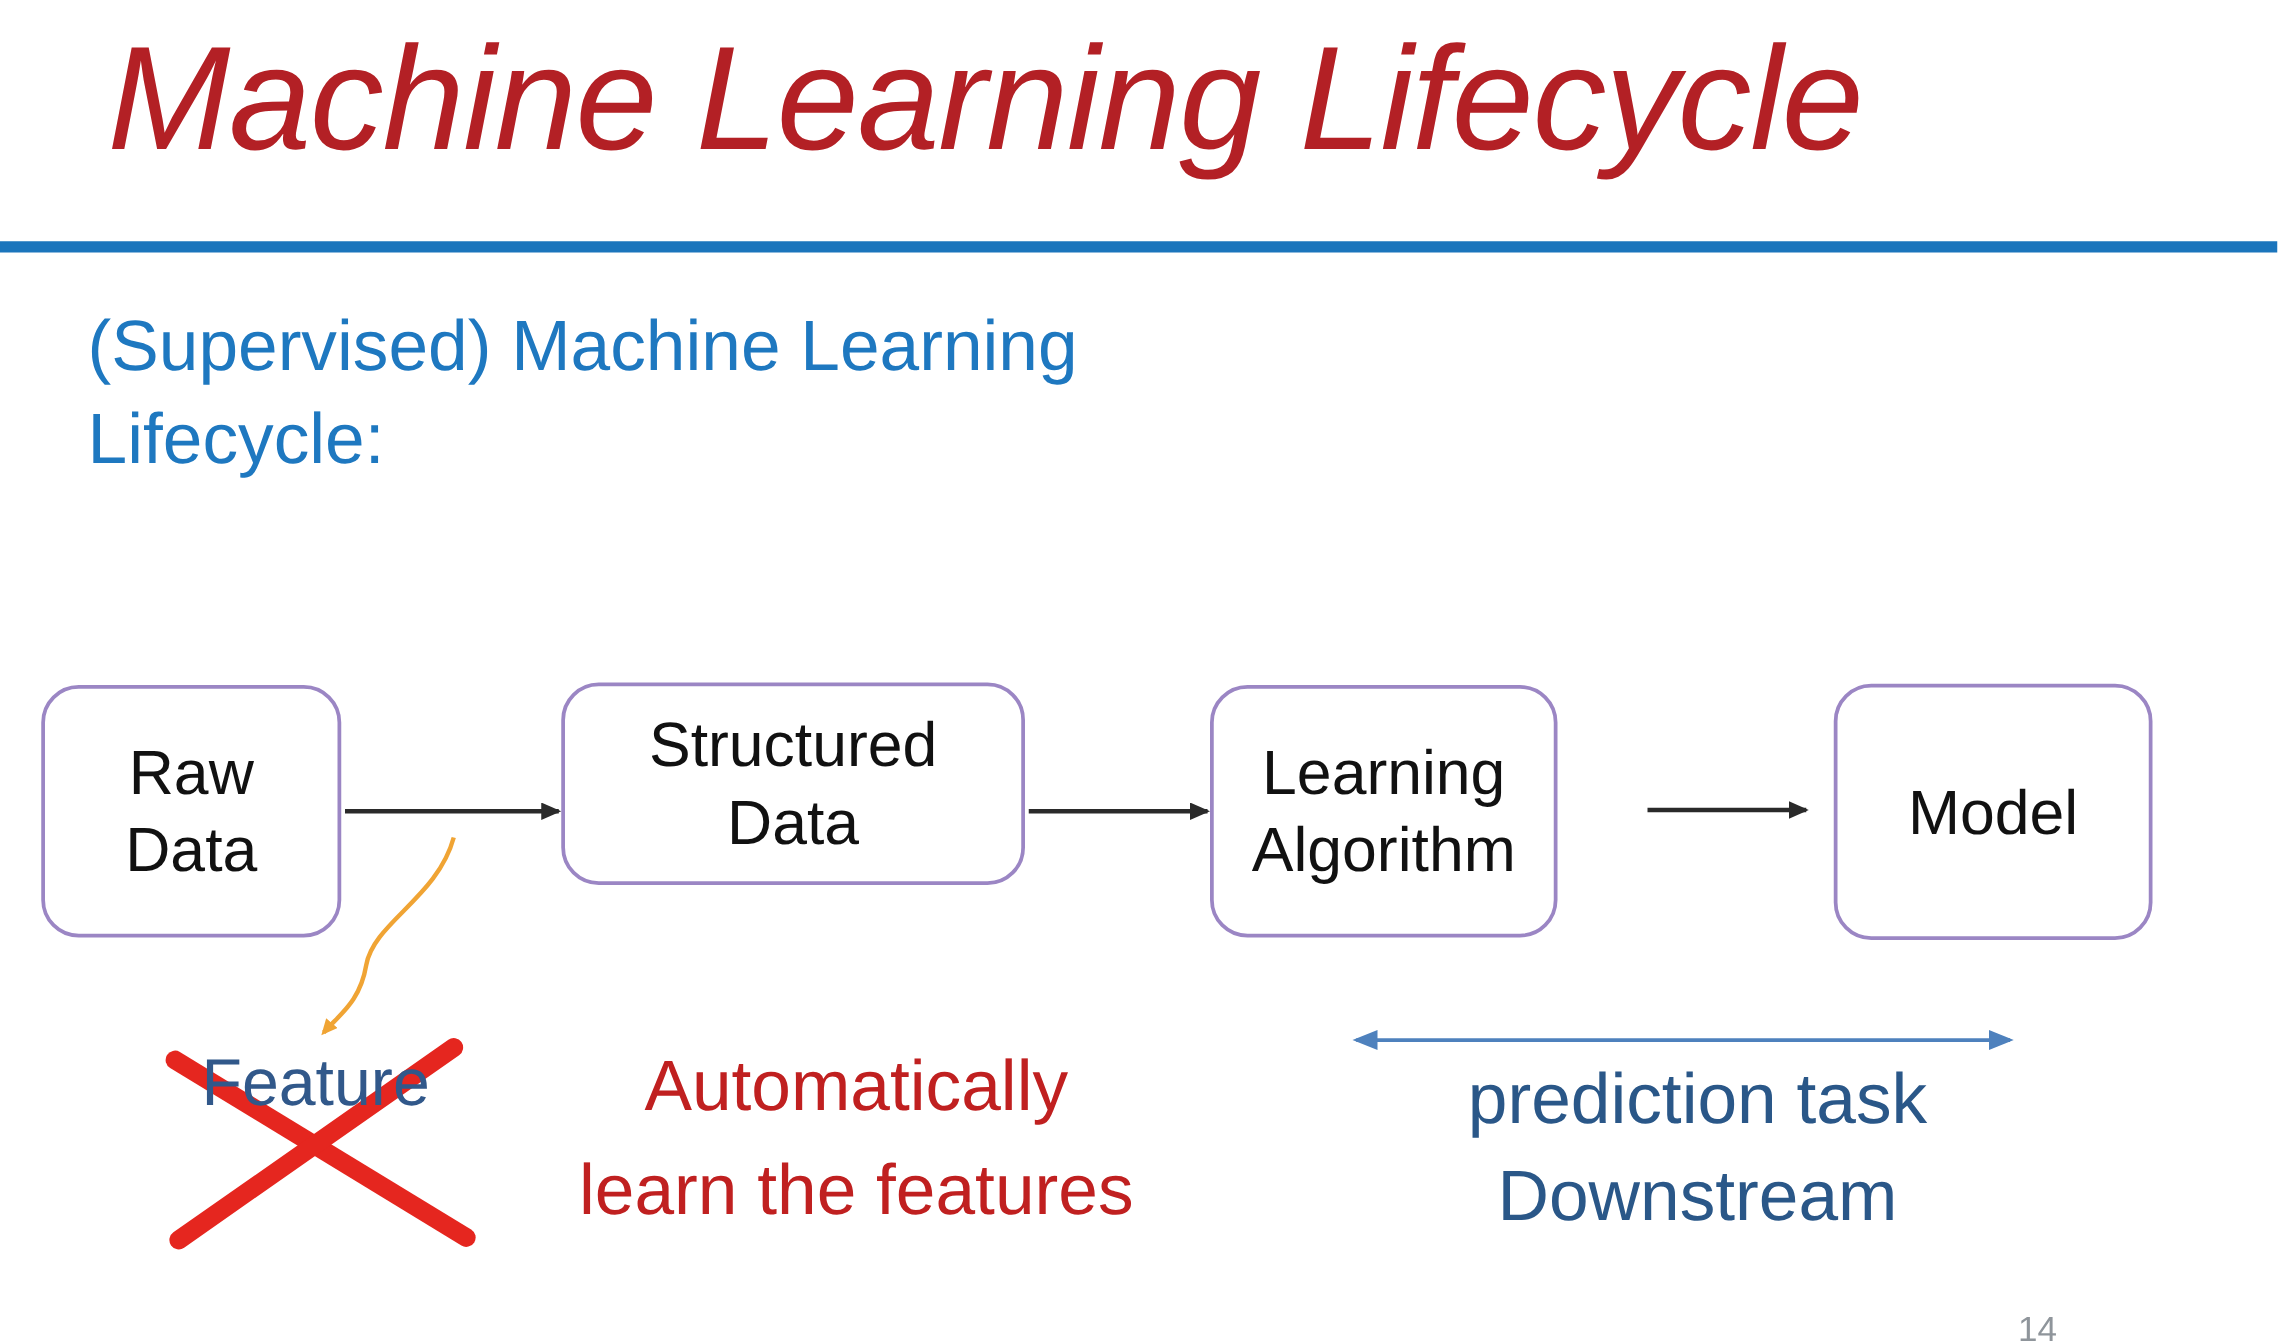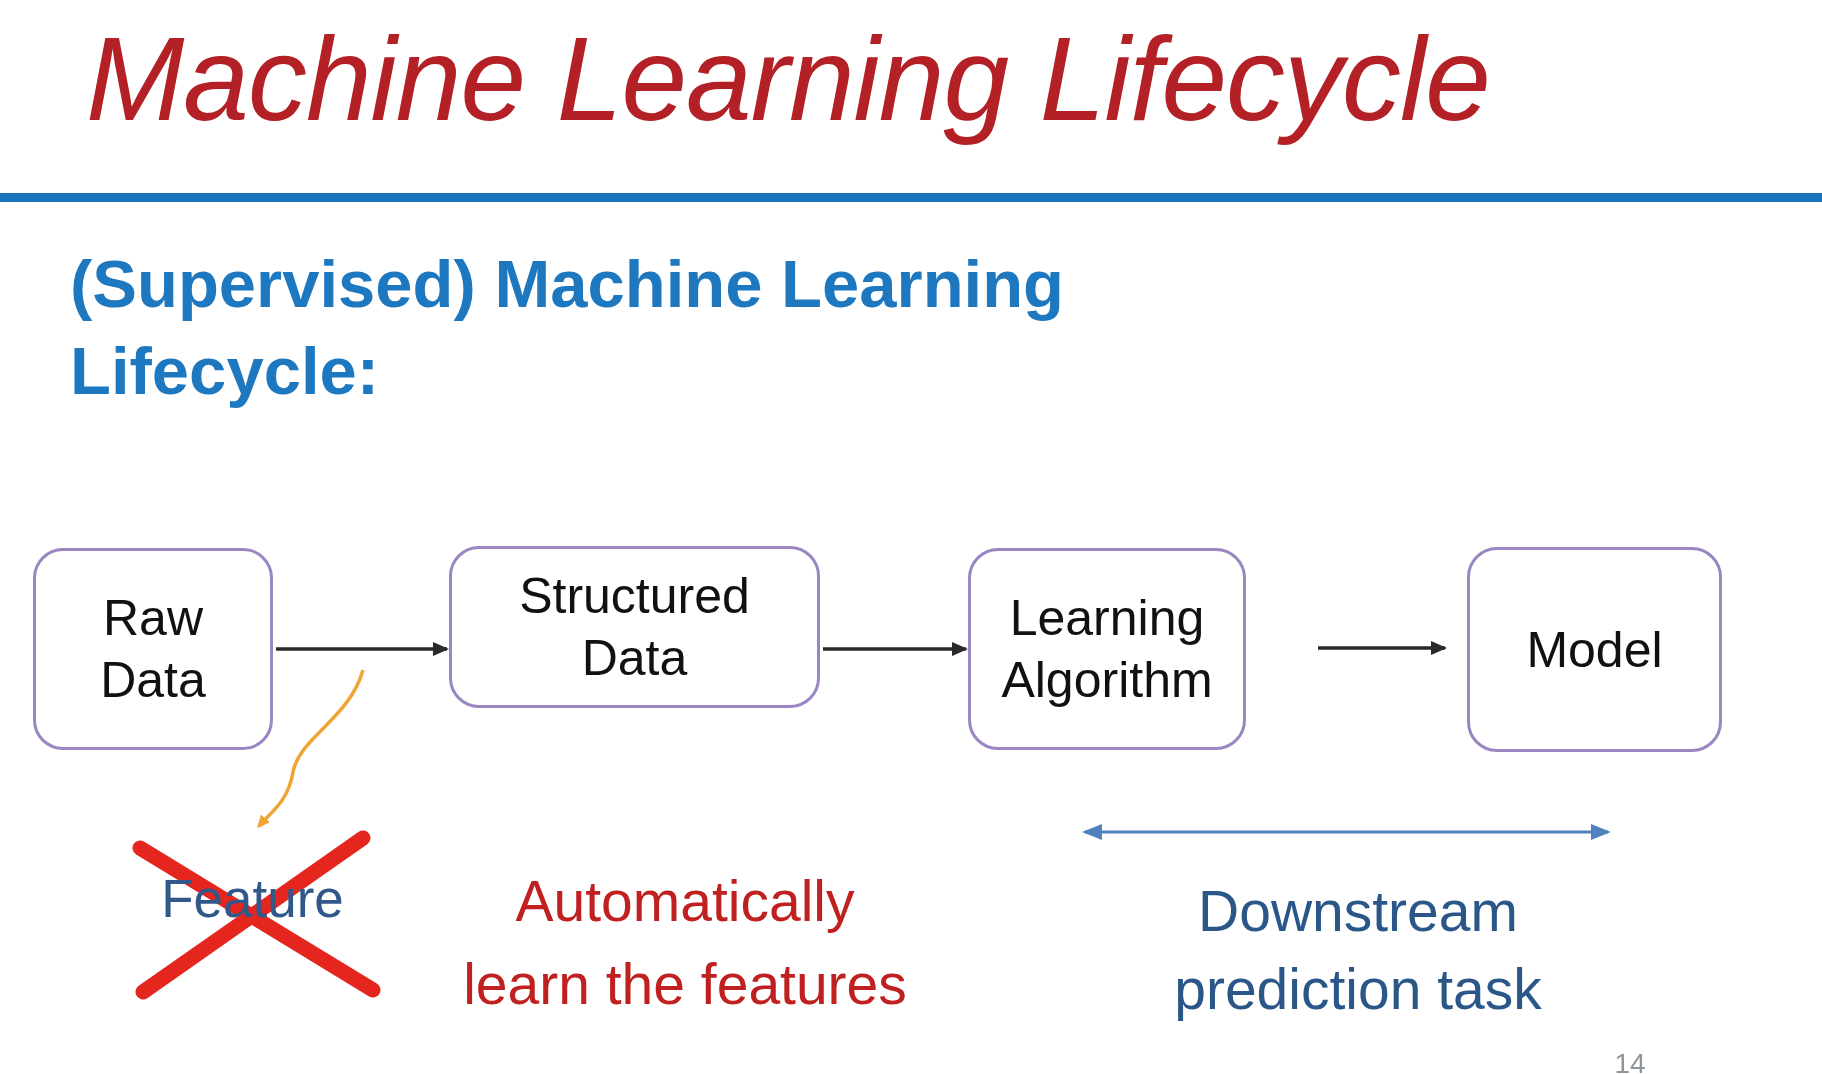--- a/index.html
+++ b/index.html
@@ -19,42 +19,42 @@
     position:absolute;left:86px;top:16px;
     font-size:118px;line-height:1.08;font-weight:400;
     color:var(--title-red);white-space:nowrap;letter-spacing:-1px;font-style:italic;
   }
   .title-rule{
     position:absolute;left:0;top:193px;width:1822px;height:9px;
     background:var(--rule-blue);
   }
   .slide-subtitle{
     position:absolute;left:70px;top:240px;
-    font-size:67px;line-height:1.3;font-weight:700;
+    font-size:57px;line-height:1.3;font-weight:400;
     color:var(--subtitle-blue);white-space:nowrap;
   }
   .flow-box{
     position:absolute;border:3px solid var(--box-border-purple);
     border-radius:30px;background:#ffffff;
     display:flex;flex-direction:column;align-items:center;justify-content:center;
     font-size:50px;line-height:62px;color:var(--box-text);text-align:center;
   }
   .box-raw{left:33px;top:548px;width:240px;height:202px;text-align:center;}
   .box-structured{left:449px;top:546px;width:371px;height:162px;}
   .box-learning{left:968px;top:548px;width:278px;height:202px;}
   .box-model{left:1447px;top:547px;width:255px;height:205px;margin-left:20px;}
   svg.overlay{position:absolute;left:0;top:0;width:1822px;height:1074px;pointer-events:none;}
   .connector{stroke:var(--connector-black);stroke-width:3.5;fill:none;}
   .marker-black{fill:var(--connector-black);}
   .orange-curve{stroke:var(--curved-arrow-orange);stroke-width:3.5;fill:none;}
   .marker-orange{fill:var(--curved-arrow-orange);}
   .double-arrow{stroke:var(--double-arrow-blue);stroke-width:3;fill:none;}
   .marker-blue{fill:var(--double-arrow-blue);}
   .cross-line{stroke:var(--cross-red);stroke-width:15;stroke-linecap:round;fill:none;}
-  .annotation{position:absolute;text-align:center;font-weight:400;margin-top:32px;}
+  .annotation{position:absolute;text-align:center;font-weight:400;}
   .feature-engineering{
     left:85px;top:834px;width:335px;
     font-size:53px;line-height:66px;color:var(--feature-blue);
   }
   .auto-learn{
     left:395px;top:828px;width:580px;
     font-size:57px;line-height:83px;color:var(--auto-learn-red);
   }
   .downstream{
     left:1068px;top:840px;width:580px;
@@ -126,17 +126,17 @@
 <div class="annotation feature-engineering">
   <div>Feature</div>
 </div>
 
 <div class="annotation auto-learn">
   <div>Automatically</div>
   <div>learn the features</div>
 </div>
 
 <div class="annotation downstream">
+  <div>prediction task</div>
   <div>Downstream</div>
-  <div>prediction task</div>
 </div>
 
 <div class="page-number">14</div>
 
 </body></html>

